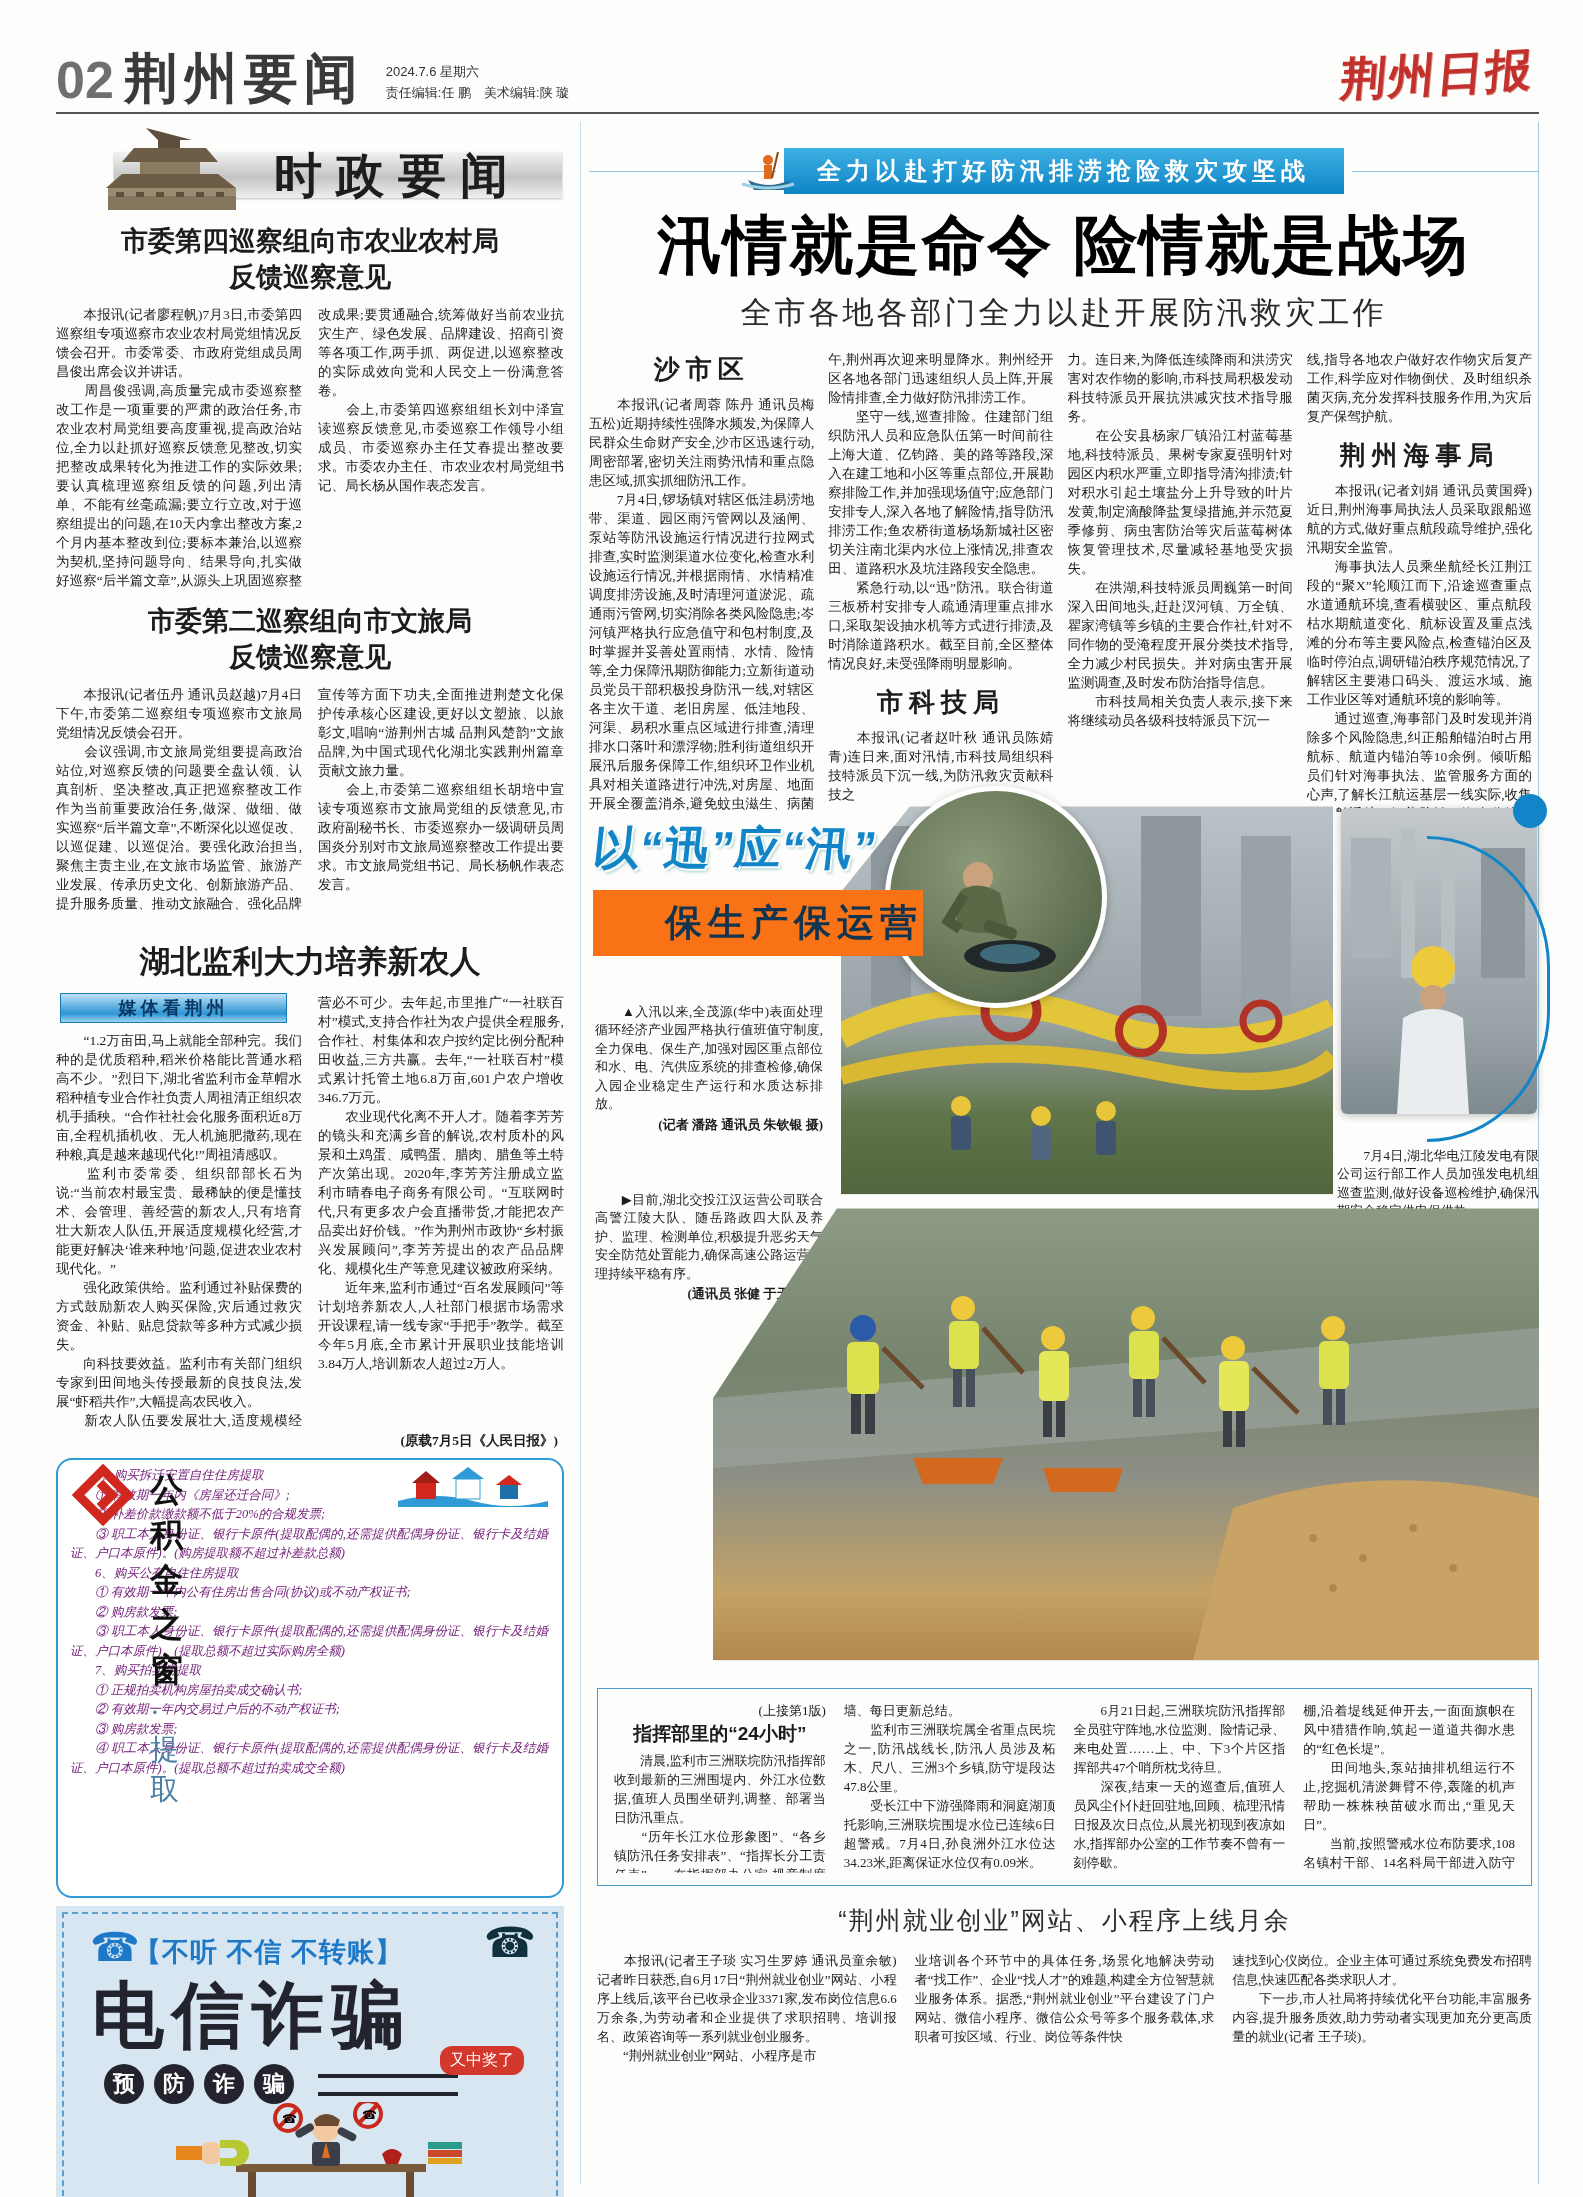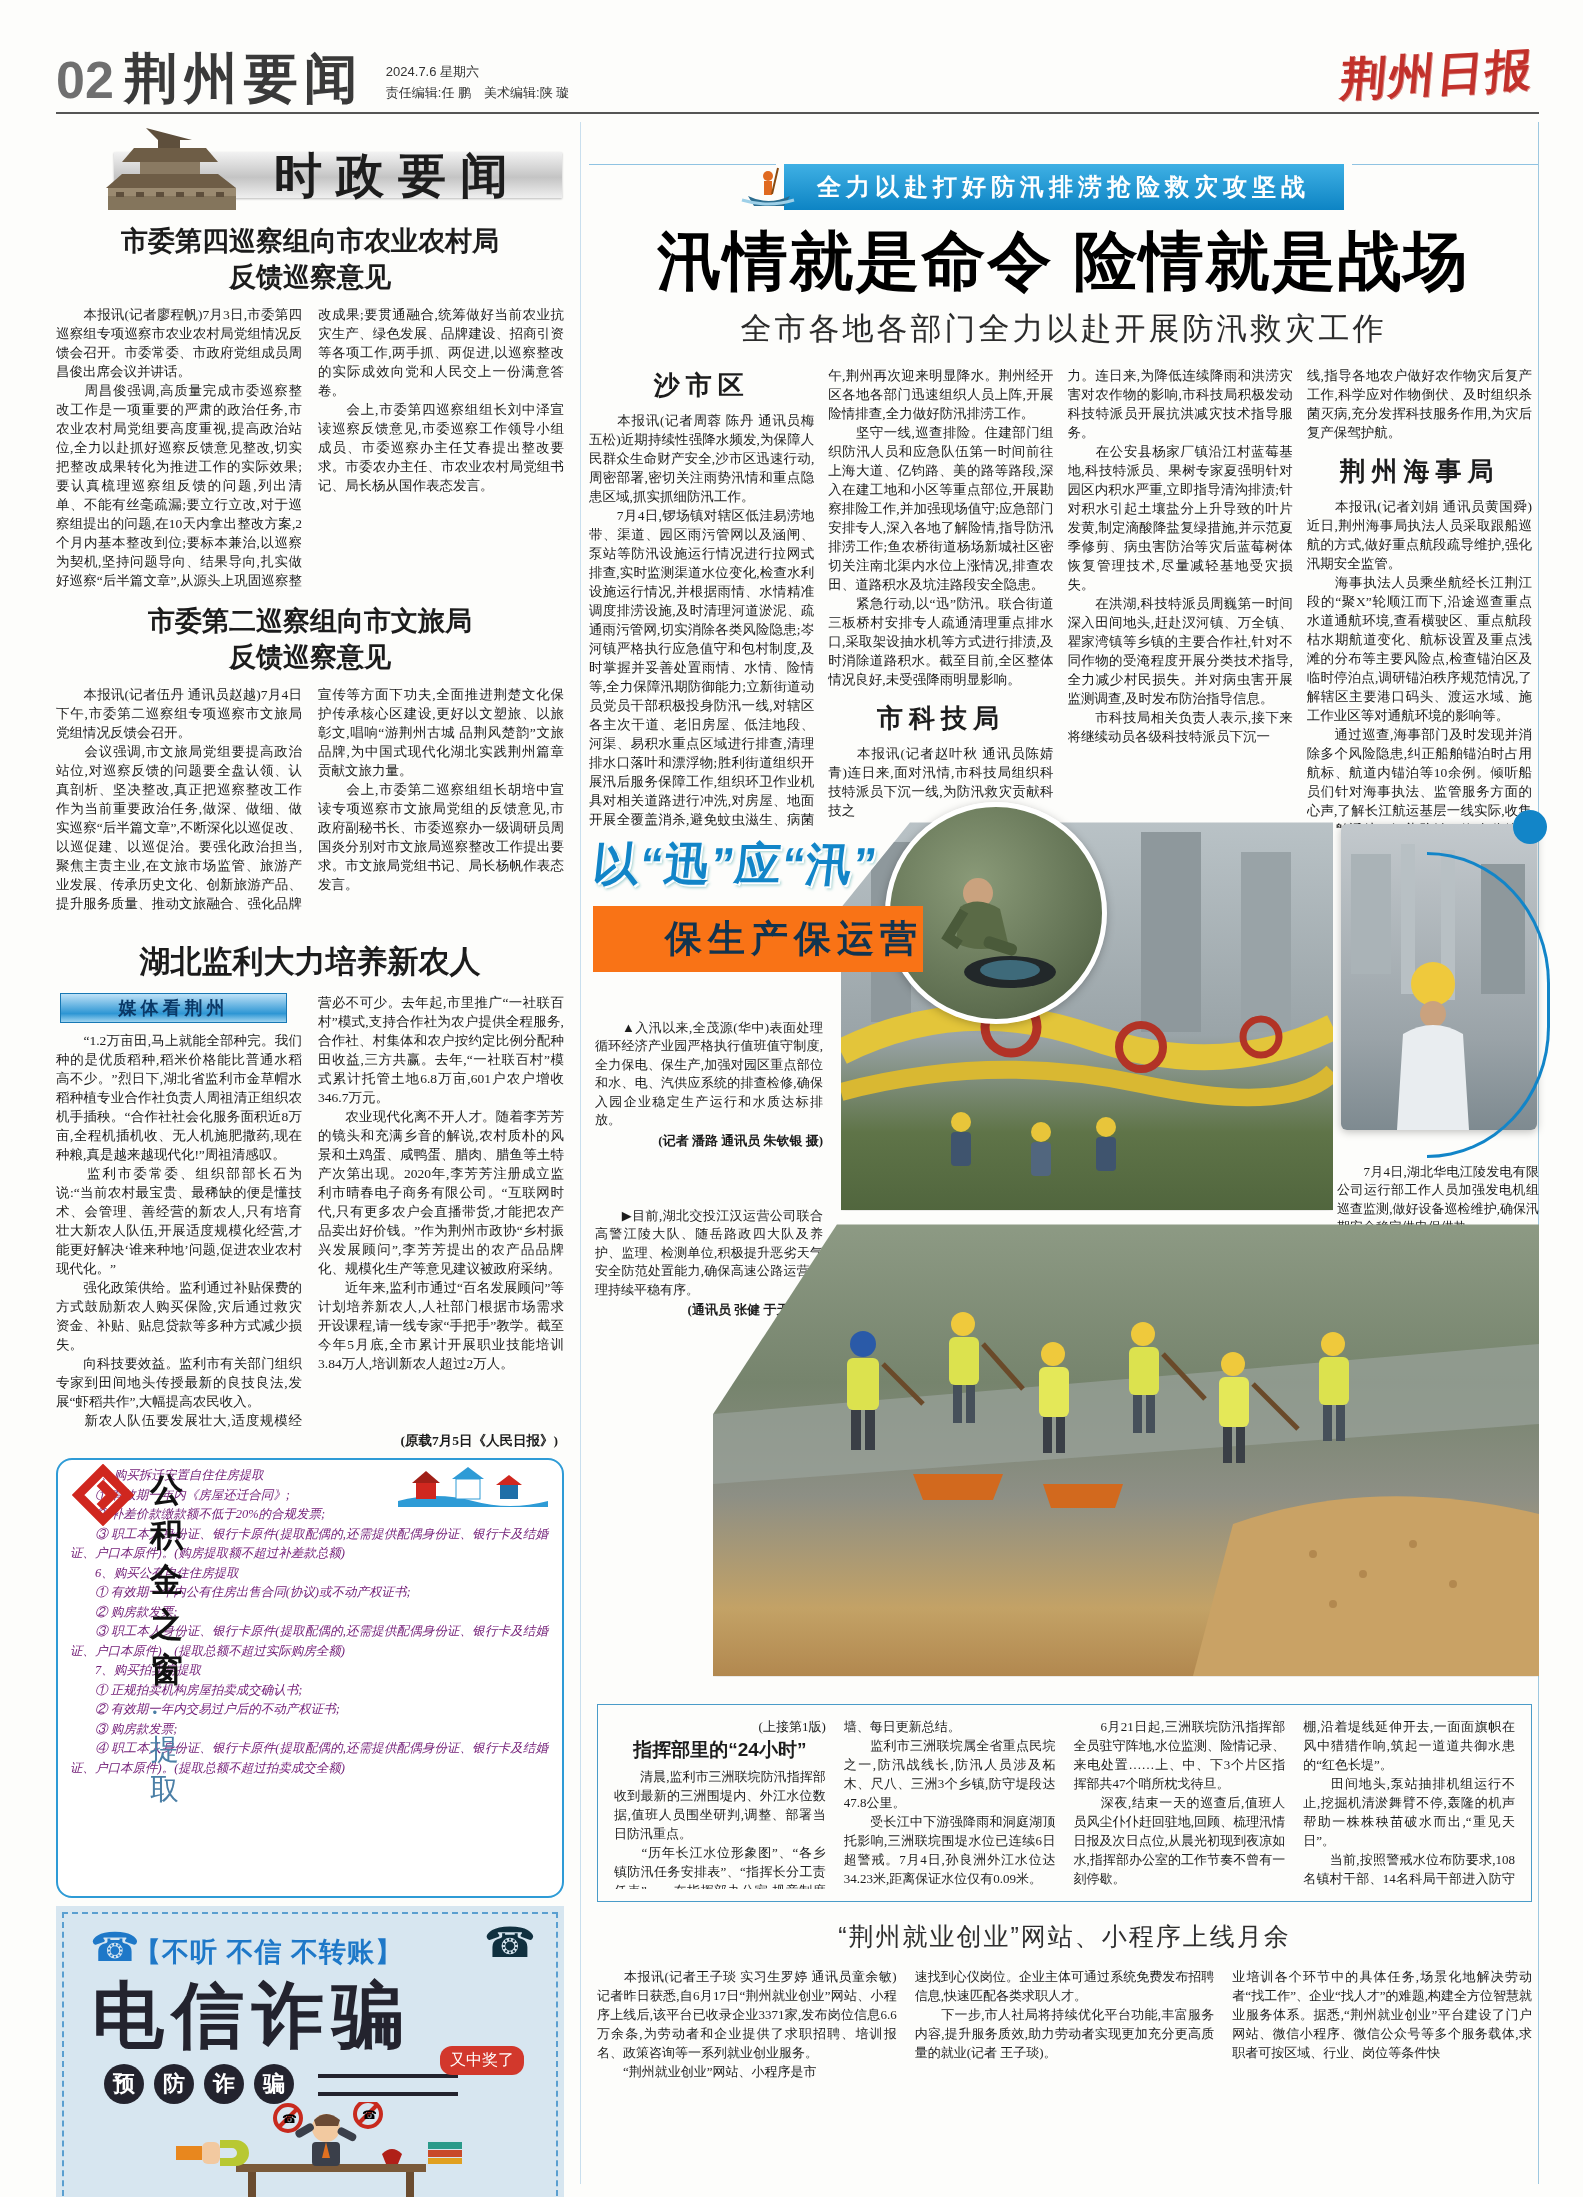--- a/index.html
+++ b/index.html
@@ -56,21 +56,21 @@
        font-weight:900;font-size:72px;color:#23232e;letter-spacing:8px;}
   .fraud-circles{position:absolute;left:48px;top:158px;display:flex;gap:10px;}
   .fraud-circles b{width:40px;height:40px;border-radius:50%;background:#23232e;color:#fff;
        font-size:22px;display:flex;align-items:center;justify-content:center;font-weight:bold;}
   .fraud-lines{position:absolute;left:262px;top:168px;width:140px;height:14px;
        border-top:4px solid #23232e;border-bottom:4px solid #23232e;}
   .bubble{position:absolute;right:40px;top:140px;background:#d2382c;color:#fff;font-size:16px;
        padding:4px 10px;border-radius:12px;font-family:"Liberation Sans",sans-serif;}
   .bubble:after{content:"";position:absolute;left:14px;bottom:-8px;border:8px solid transparent;border-top-color:#d2382c;}
   
-  .fl-bannerrow{display:flex;align-items:flex-start;margin-top:42px;}
+  .fl-bannerrow{display:flex;align-items:center;margin-top:26px;}
   .fl-bannerrow:before,.fl-bannerrow:after{content:"";flex:1;border-top:1px solid #8fc3e2;}
   .fl-banner{position:relative;width:560px;height:46px;margin:0 8px;display:flex;align-items:center;justify-content:center;
        background:linear-gradient(180deg,#3fb0e4,#0d84c4);color:#fff;font-family:"Liberation Sans",sans-serif;
        font-weight:bold;font-size:24px;letter-spacing:5px;}
   .boat{position:absolute;left:-46px;top:-8px;}
   .fl-headline{text-align:center;font-family:"Liberation Sans","DejaVu Sans",sans-serif;font-weight:900;
        font-size:64px;letter-spacing:2px;color:#000;margin-top:16px;line-height:1.1;}
   .fl-subhead{text-align:center;font-family:"Liberation Sans",sans-serif;font-weight:400;
        font-size:31px;color:#2b2b2b;letter-spacing:3px;margin-top:12px;}
   .fl-cols{display:flex;gap:14px;margin-top:16px;height:462px;overflow:hidden;padding-right:6px;}
@@ -456,21 +456,21 @@
         <div class="jcol flow">棚,沿着堤线延伸开去,一面面旗帜在风中猎猎作响,筑起一道道共御水患的“红色长堤”。
 　　田间地头,泵站抽排机组运行不止,挖掘机清淤舞臂不停,轰隆的机声帮助一株株秧苗破水而出,“重见天日”。
 　　当前,按照警戒水位布防要求,108名镇村干部、14名科局干部进入防守一线,与近3000名劳力一起,令滚滚洪流俯首东去。</div>
       </div>
 
       <div class="jobs">
         <div class="jkicker">“荆州就业创业”网站、小程序上线月余</div>
         <div class="jcols">
           <div class="jcol flow">　　本报讯(记者王子琰 实习生罗婷 通讯员童余敏)记者昨日获悉,自6月17日“荆州就业创业”网站、小程序上线后,该平台已收录企业3371家,发布岗位信息6.6万余条,为劳动者和企业提供了求职招聘、培训报名、政策咨询等一系列就业创业服务。
 　　“荆州就业创业”网站、小程序是市</div>
+          <div class="jcol flow">业培训各个环节中的具体任务,场景化地解决劳动者“找工作”、企业“找人才”的难题,构建全方位智慧就业服务体系。据悉,“荆州就业创业”平台建设了门户网站、微信小程序、微信公众号等多个服务载体,求职者可按区域、行业、岗位等条件快</div>
           <div class="jcol flow">速找到心仪岗位。企业主体可通过系统免费发布招聘信息,快速匹配各类求职人才。
 　　下一步,市人社局将持续优化平台功能,丰富服务内容,提升服务质效,助力劳动者实现更加充分更高质量的就业(记者 王子琰)。</div>
-          <div class="jcol flow">业培训各个环节中的具体任务,场景化地解决劳动者“找工作”、企业“找人才”的难题,构建全方位智慧就业服务体系。据悉,“荆州就业创业”平台建设了门户网站、微信小程序、微信公众号等多个服务载体,求职者可按区域、行业、岗位等条件快</div>
         </div>
       </div>
 
     </div>
   </div>
 </div>
 
 </body></html>

